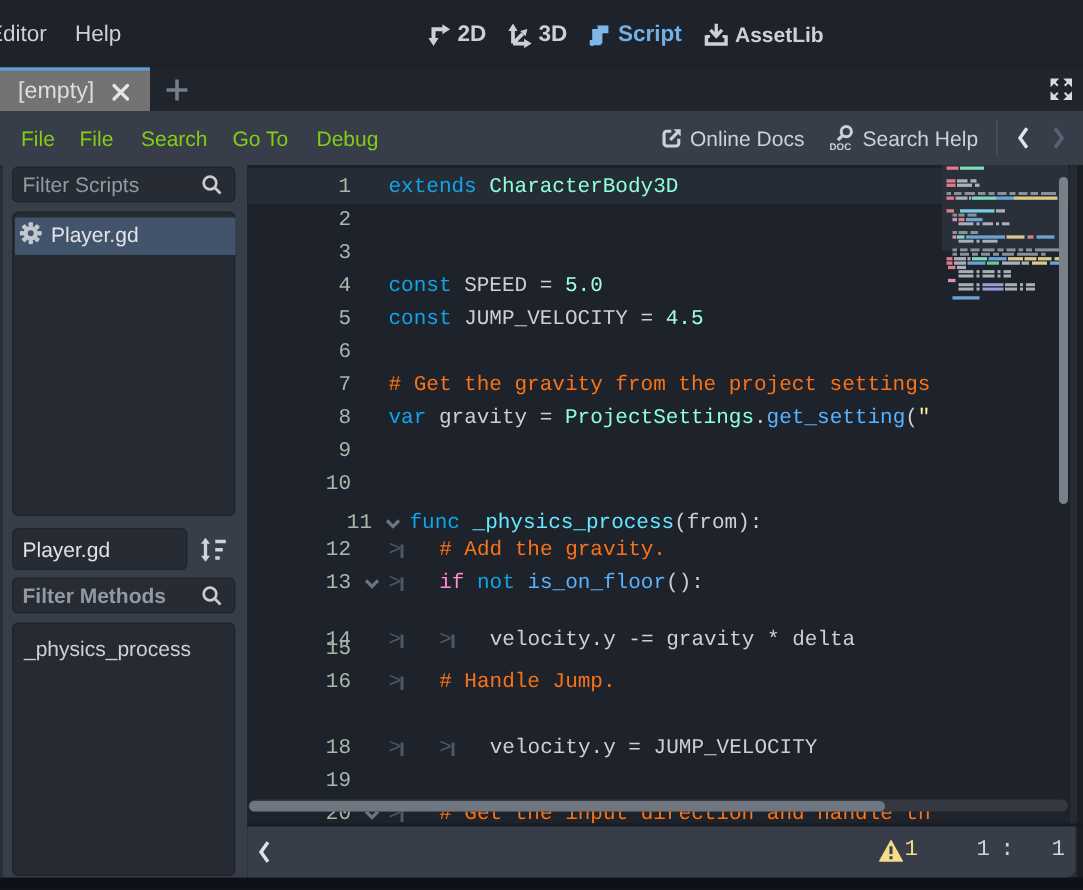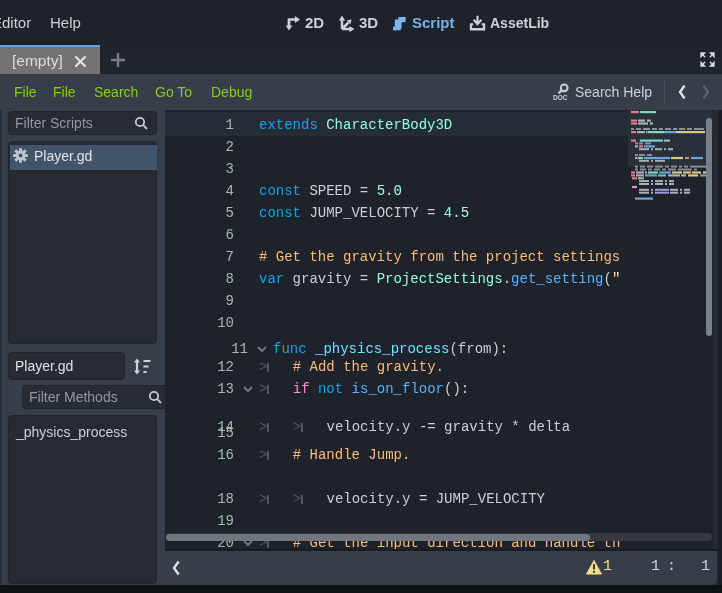--- a/index.html
+++ b/index.html
@@ -38,21 +38,21 @@
   .cl { position:absolute; left:0; width:548px; height:22px; font-family:"Liberation Mono", monospace; font-size:14px; line-height:22px; white-space:pre; }
   .cl .num { position:absolute; left:0; top:0; width:69px; text-align:right; color:#a6b9ab; }
   .cl .code { position:absolute; left:94px; top:0; }
   .k { color:#0ea5e9; }   
   .cf { color:#ff8ccc; }  
   .t { color:#8fffdb; }   
   .fn { color:#57b3ff;margin-top:39px; }  
   .fd { color:#66e6ff; }  
   .s { color:#ffeda1; }   
   .n { color:#a1ffe0; }   
-  .c { color:#fdba74; }   
+  .c { color:#f97316; }   
   .w { color:#cdcfd2; }   
   .tab { display:inline-block; width:33.75px; color:#4d5765; position:relative; }
   .tab::after { content:""; position:absolute; left:8px; top:7px; width:2px; height:9px; background:#4d5765; }
   .fold { position:absolute; left:77px; top:7px; }
 
   
   #minimap { position:absolute; left:463px; top:0; width:78px; height:441px; }
   #vscroll { position:absolute; left:541px; top:8px; width:6px; height:218px; background:#79808a; border-radius:3px; }
   #hscroll { position:absolute; left:1px; top:423px; width:546px; height:8px; background:#333841; border-radius:4px; }
   #hthumb  { position:absolute; left:1px; top:424px; width:424px; height:7px; background:#6f7680; border-radius:3.5px; }
@@ -125,20 +125,28 @@
   </svg>
 </div>
 
 <div id="menurow">
   <div class="m" style="left:14px;">File</div>
   <div class="m" style="left:53px;">File</div>
   <div class="m" style="left:94px;">Search</div>
   <div class="m" style="left:155px;">Go To</div>
   <div class="m" style="left:211px;">Debug</div>
 
+  <div class="mright" style="left:440px;">
+    <svg width="16" height="16" viewBox="0 0 16 16" style="margin-right:4px;">
+        <path d="M7.5 3.5 H4.5 A1.8 1.8 0 0 0 2.7 5.3 V11.5 A1.8 1.8 0 0 0 4.5 13.3 H10.7 A1.8 1.8 0 0 0 12.5 11.5 V8.5" fill="none" stroke="#ccd0d7" stroke-width="2.1"></path>
+        <path d="M6.8 9.2 L12.2 3.8" stroke="#ccd0d7" stroke-width="2.1"></path>
+        <path d="M9 2.2 H13.8 V7 Z" fill="#ccd0d7"></path>
+      </svg>
+    Online Docs
+  </div>
   <div class="mright" style="left:553px;">
     <svg width="19" height="18" viewBox="0 0 19 18" style="margin-right:3px;">
         <circle cx="11.2" cy="4.8" r="3.4" fill="none" stroke="#ccd0d7" stroke-width="2"></circle>
         <path d="M8.6 7.4 L5.6 10.4" stroke="#ccd0d7" stroke-width="2.2"></path>
         <text x="0" y="17" font-family="Liberation Sans, sans-serif" font-weight="bold" font-size="6.5" fill="#ccd0d7">DOC</text>
       </svg>
     Search Help
   </div>
   <div class="vsep" style="left:664px;"></div>
   <svg style="position:absolute;left:677px;top:10px;" width="10" height="16" viewBox="0 0 10 16">
@@ -187,21 +195,21 @@
   </div>
   <div style="position:absolute; left:133px; top:248px; width:20px; height:17px;">
     <svg width="18" height="17" viewBox="0 0 18 17">
         <path d="M4 2.5 L4 14.5" stroke="#cfd3da" stroke-width="2.2" fill="none"></path>
         <path d="M1 4.5 L4 0.5 L7 4.5 Z" fill="#cfd3da"></path>
         <path d="M1 12.5 L4 16.5 L7 12.5 Z" fill="#cfd3da"></path>
         <path d="M10.5 3 h7 M10.5 8.5 h5 M10.5 14 h3" stroke="#cfd3da" stroke-width="2.2"></path>
       </svg>
   </div>
 
-  <div class="input" style="left:22px; top:275px; width:149px; height:24px;">
+  <div class="input" style="left:8px; top:275px; width:149px; height:24px;font-weight:bold;">
     <span class="ph">Filter Methods</span>
     <svg class="mag" width="14" height="14" viewBox="0 0 14 14">
         <circle cx="6" cy="6" r="4.2" fill="none" stroke="#c8ccd2" stroke-width="1.8"></circle>
         <path d="M9.2 9.2 L13 13" stroke="#c8ccd2" stroke-width="1.8"></path>
       </svg>
   </div>
 
   <div class="listbox" style="left:8px; top:305px; width:149px; height:169px;">
     <div style="position:absolute; left:7px; top:8px; font-size:14px; color:#ccd0d7;">_physics_process</div>
   </div>

